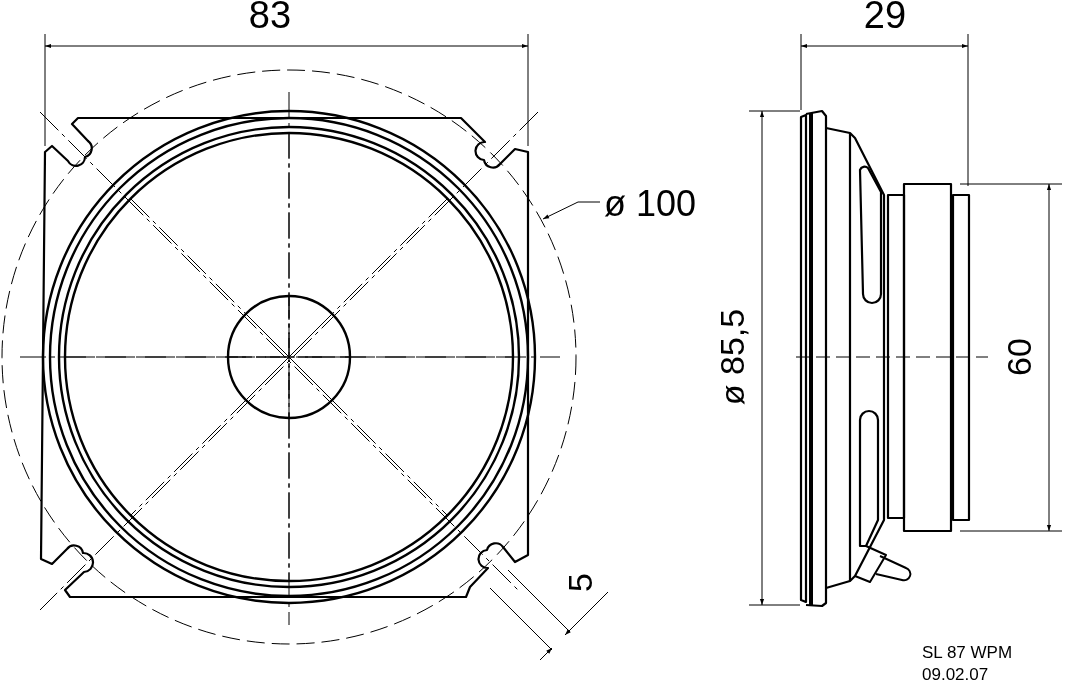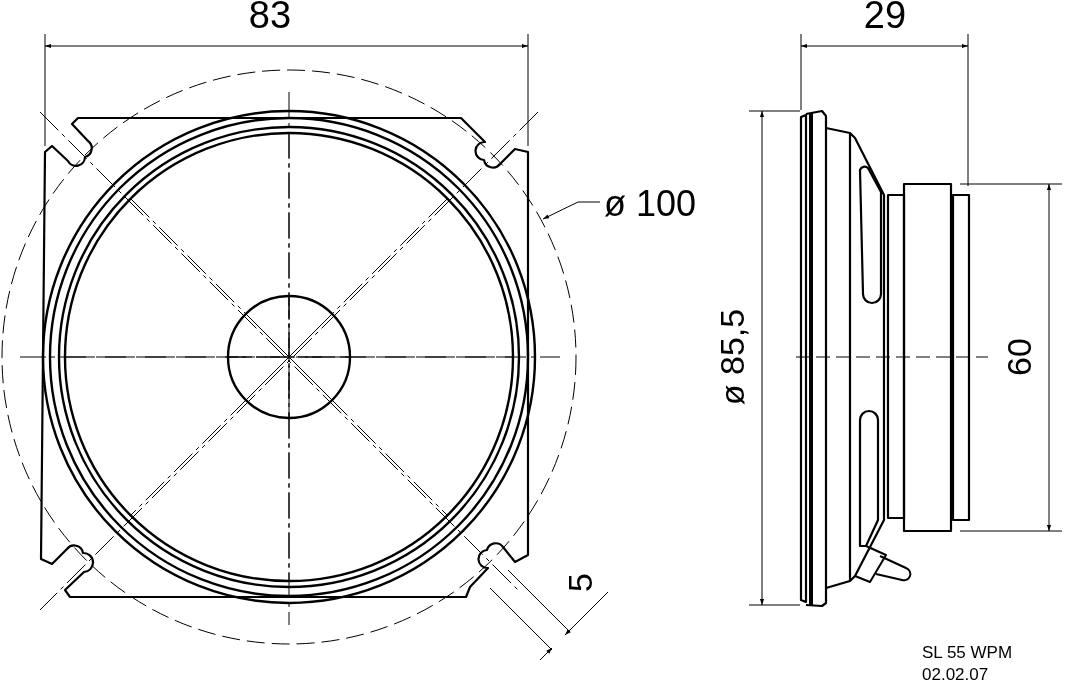--- a/index.html
+++ b/index.html
@@ -124,15 +124,15 @@
 
   <g stroke="#000" stroke-width="1" fill="none">
     <line x1="960" y1="184" x2="1062" y2="184"></line>
     <line x1="960" y1="531" x2="1062" y2="531"></line>
     <line x1="1049" y1="184" x2="1049" y2="531" marker-start="url(#arr)" marker-end="url(#arr)"></line>
   </g>
   <text class="dim-text" x="0" y="0" font-size="34" text-anchor="middle" transform="translate(1031,357) rotate(-90)">60</text>
 </svg>
 
 <div class="title-block">
-  <div>SL 55 WPM</div>
-  <div>02.02.07</div>
+  <div>SL 87 WPM</div>
+  <div>09.02.07</div>
 </div>
 
 </body></html>

